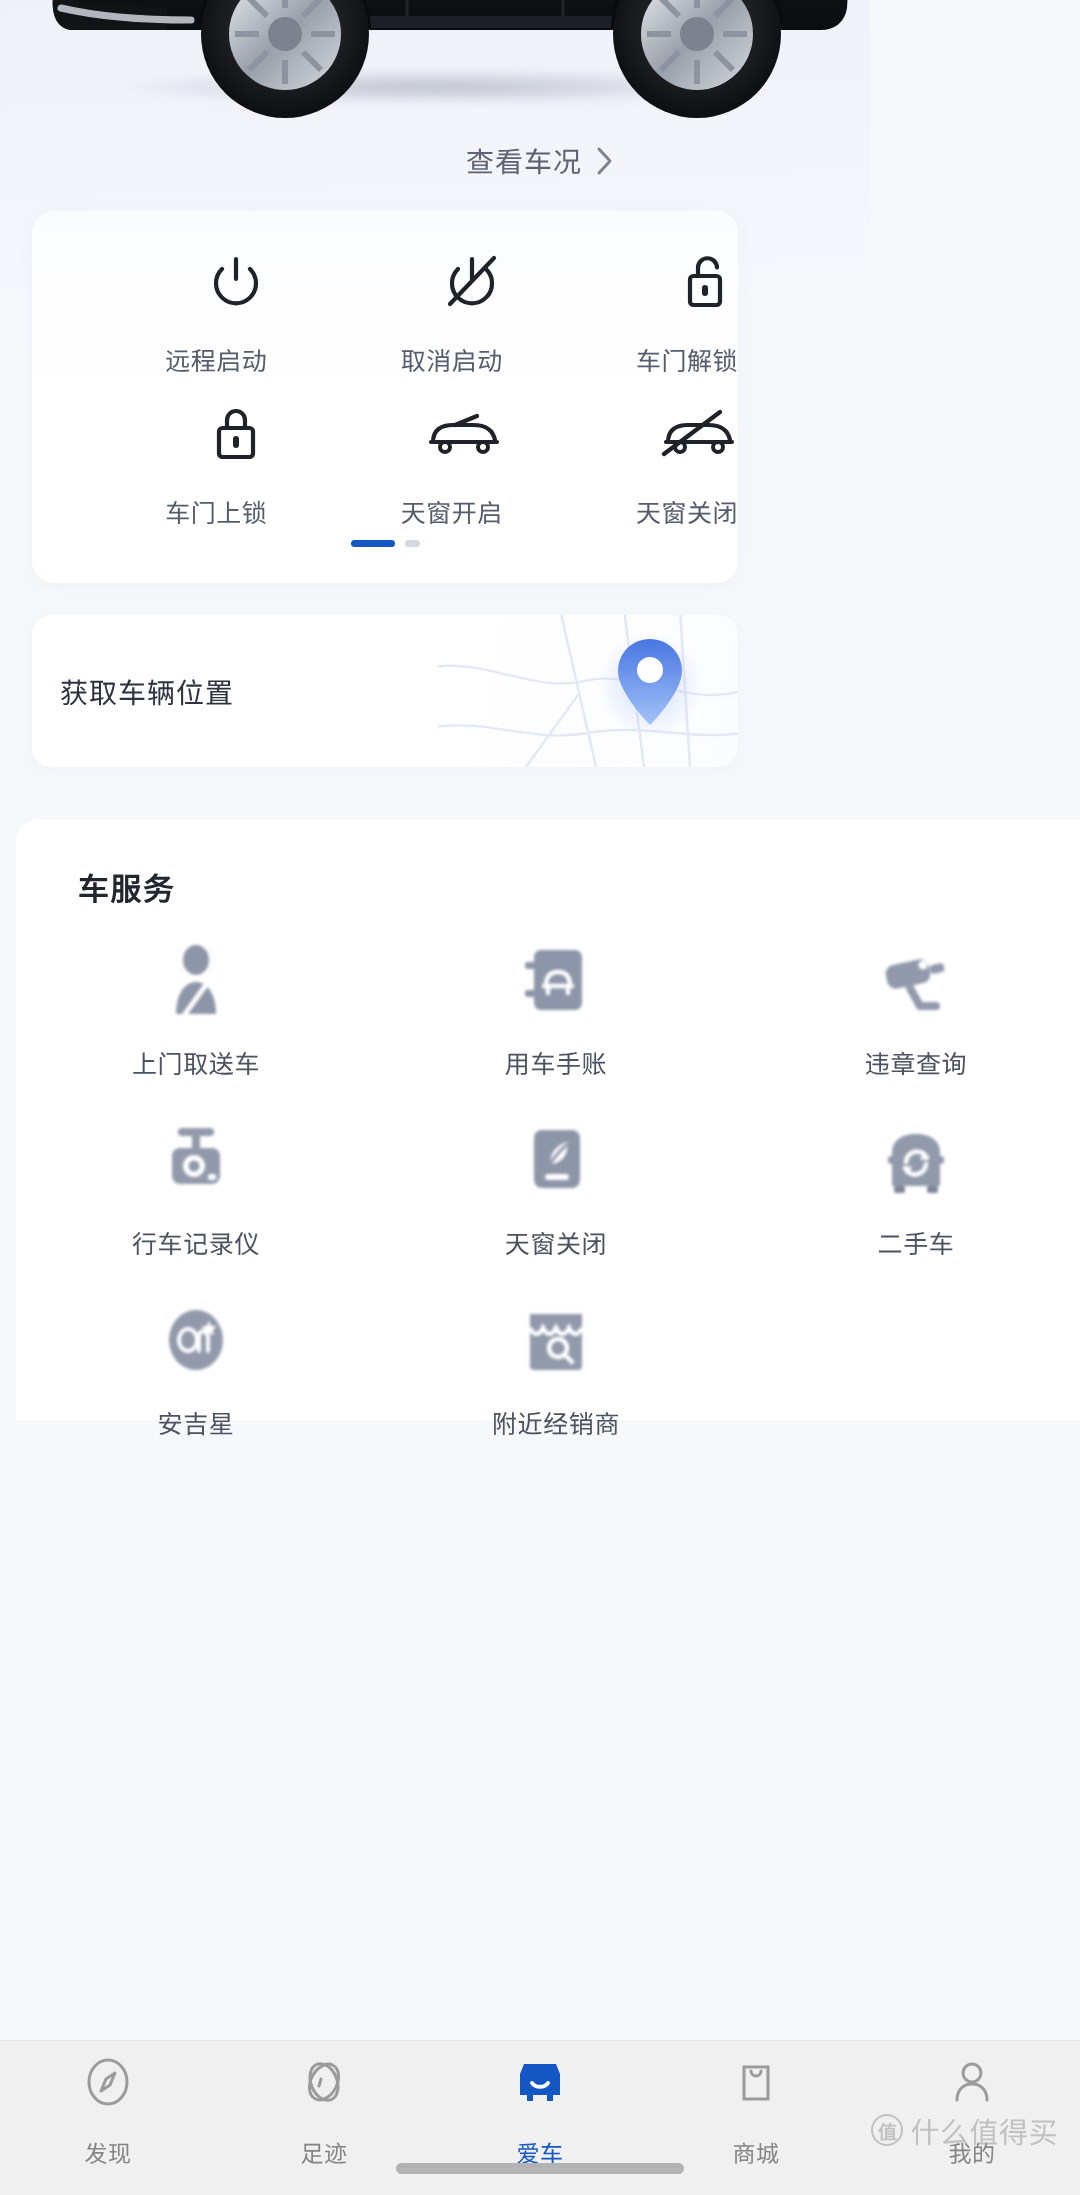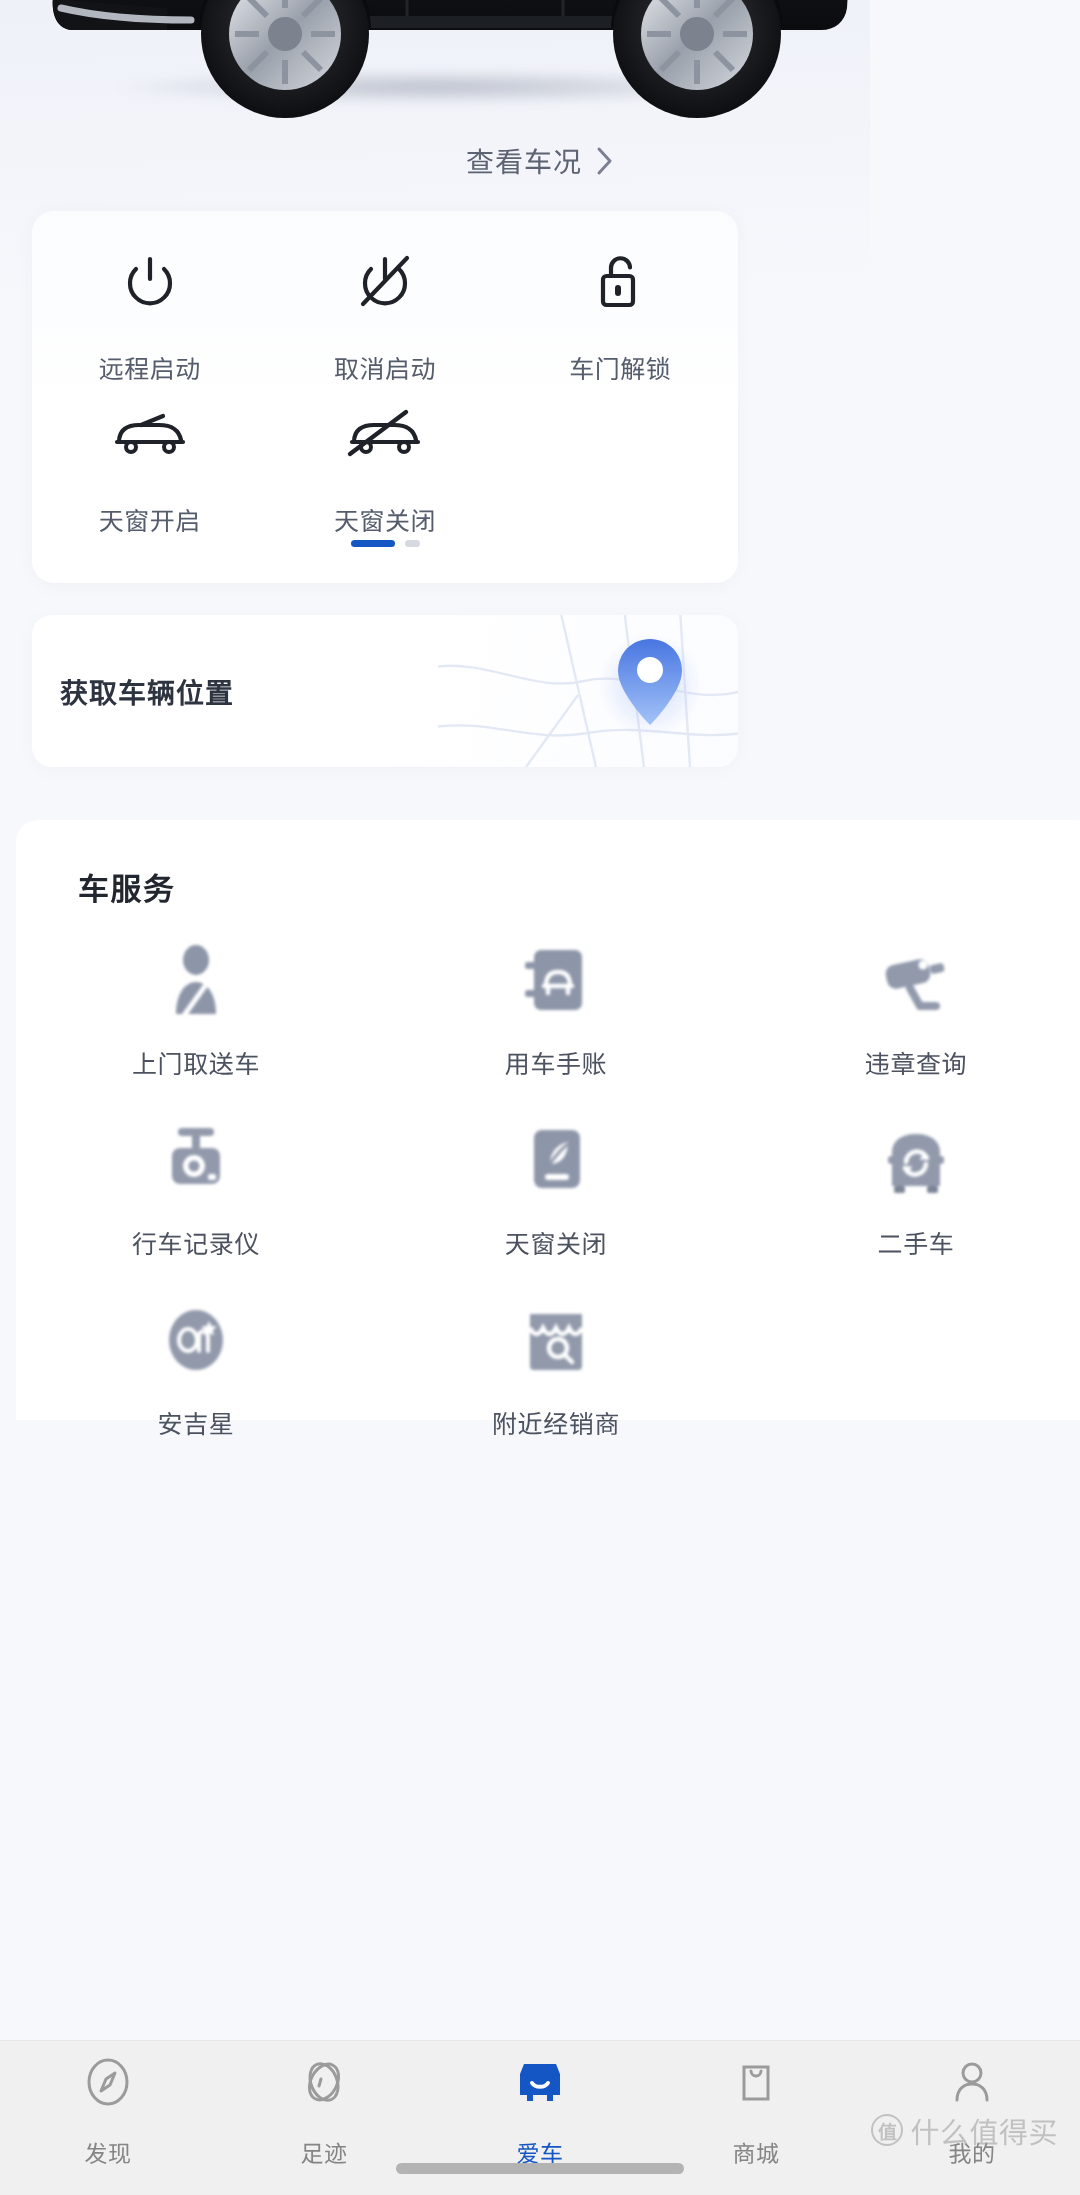--- a/index.html
+++ b/index.html
@@ -43,21 +43,21 @@
     position:absolute; left:32px; top:211px; width:706px; height:372px;
     background:linear-gradient(180deg,#fbfcfe 0%,#ffffff 60%,#ffffff 100%);
     border-radius:22px;
     box-shadow:0 3px 16px rgba(120,130,160,0.06);
   }
   .ctrl-grid {
     display:grid; grid-template-columns:repeat(3,1fr);
     row-gap:0; padding-top:34px;
   }
   .ctrl-item {
-    display:flex; flex-direction:column; align-items:center; gap:16px;
+    display:flex; flex-direction:column; align-items:flex-end; gap:8px;
     height:152px; justify-content:flex-start;
   }
   .ctrl-ico { height:74px; display:flex; align-items:center; justify-content:center; }
   .ctrl-ico svg { display:block; }
   .ctrl-label {
     font-size:25px; color:#555c6b; margin-top:14px; letter-spacing:0.5px;
   }
   .pager {
     position:absolute; left:0; bottom:36px; width:100%;
     display:flex; justify-content:center; align-items:center; gap:10px;
@@ -68,21 +68,21 @@
   
   .loc-card {
     position:absolute; left:32px; top:615px; width:706px; height:152px;
     background:linear-gradient(100deg,#ffffff 0%,#ffffff 52%,#fbfcff 100%);
     border-radius:20px; overflow:hidden;
     box-shadow:0 3px 16px rgba(120,130,160,0.05);
   }
   .loc-map { position:absolute; right:0; top:0; width:300px; height:152px; opacity:.95; }
   .loc-text {
     position:absolute; left:28px; top:50%; transform:translateY(-50%);
-    font-size:28px; color:#2e3340; font-weight:700; letter-spacing:1px;
+    font-size:28px; color:#2e3340; font-weight:400; letter-spacing:1px;
   }
 
   
   .svc-card {
     position:absolute; left:16px; top:820px; width:1080px; height:600px;
     background:#ffffff; border-radius:22px 22px 0 0;
   }
   .svc-title {
     position:absolute; left:62px; top:44px;
     font-size:31px; font-weight:700; color:#22262f; letter-spacing:1.5px;
@@ -267,20 +267,30 @@
       <span class="ctrl-ico">
         <svg width="62" height="62" viewBox="0 0 62 62">
           <rect x="14" y="25" width="30" height="29" rx="3.5" stroke="#1f2229" stroke-width="4.2" fill="none"></rect>
           <path d="M22 25 V17 A9.5 9.5 0 0 1 41 16.5" stroke="#1f2229" stroke-width="4.2" fill="none" stroke-linecap="round"></path>
           <rect x="26" y="34" width="6" height="11" rx="3" fill="#1f2229"></rect>
         </svg>
       </span>
       <span class="ctrl-label">车门解锁</span>
     </div>
 
+    <div class="ctrl-item">
+      <span class="ctrl-ico">
+        <svg width="62" height="62" viewBox="0 0 62 62">
+          <rect x="14" y="25" width="34" height="29" rx="3.5" stroke="#1f2229" stroke-width="4.2" fill="none"></rect>
+          <path d="M22 25 V17 A9 9 0 0 1 40 17 V25" stroke="#1f2229" stroke-width="4.2" fill="none" stroke-linecap="round"></path>
+          <rect x="28" y="33" width="6" height="12" rx="3" fill="#1f2229"></rect>
+        </svg>
+      </span>
+      <span class="ctrl-label">车门上锁</span>
+    </div>
 
     <div class="ctrl-item">
       <span class="ctrl-ico">
         <svg width="78" height="52" viewBox="0 0 78 52">
           <path d="M8 34 C8 22 16 17 28 17 L48 17 C60 17 68 22 70 32" stroke="#1f2229" stroke-width="4.2" fill="none" stroke-linecap="round"></path>
           <path d="M6 34 H72" stroke="#1f2229" stroke-width="4.2" stroke-linecap="round"></path>
           <path d="M30 17 L52 8" stroke="#1f2229" stroke-width="4.2" stroke-linecap="round"></path>
           <circle cx="20" cy="39" r="5" stroke="#1f2229" stroke-width="4" fill="none"></circle>
           <circle cx="58" cy="39" r="5" stroke="#1f2229" stroke-width="4" fill="none"></circle>
         </svg>

